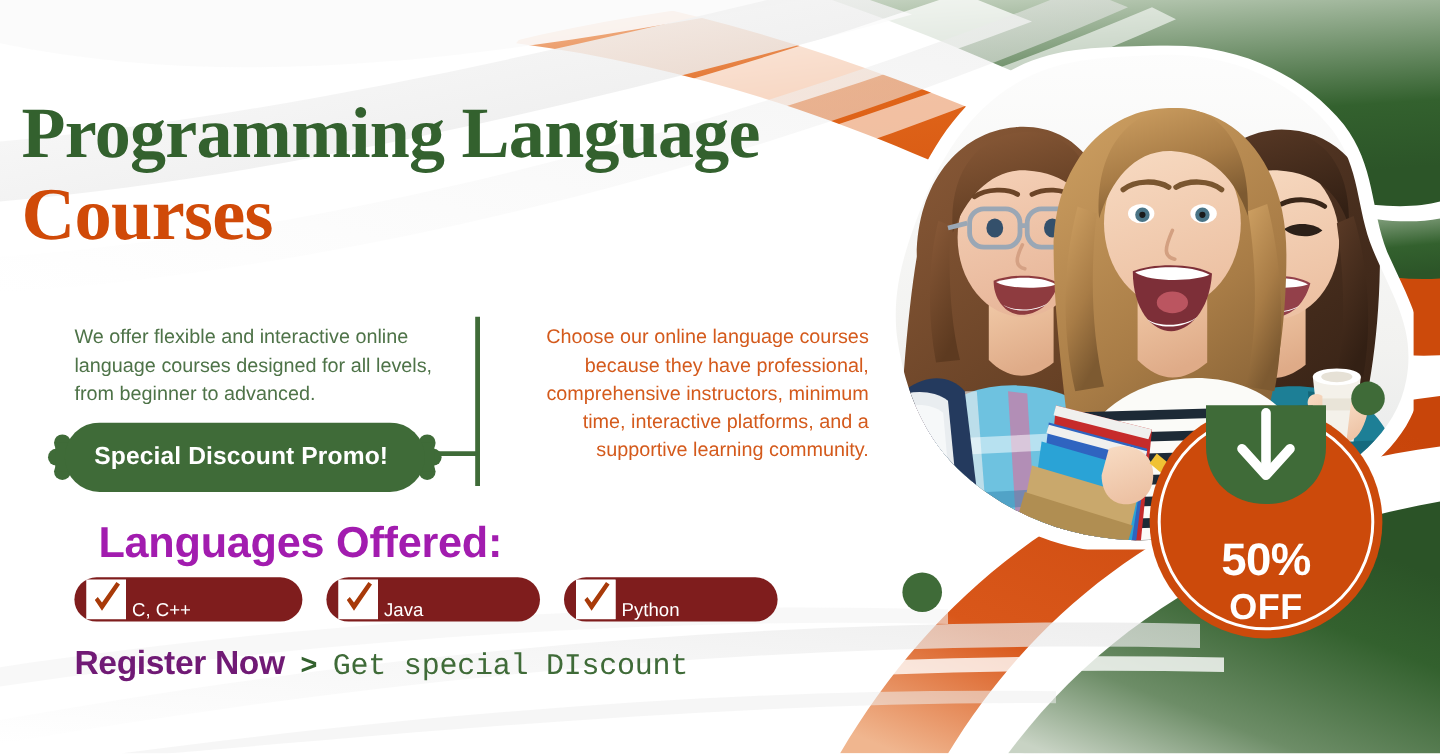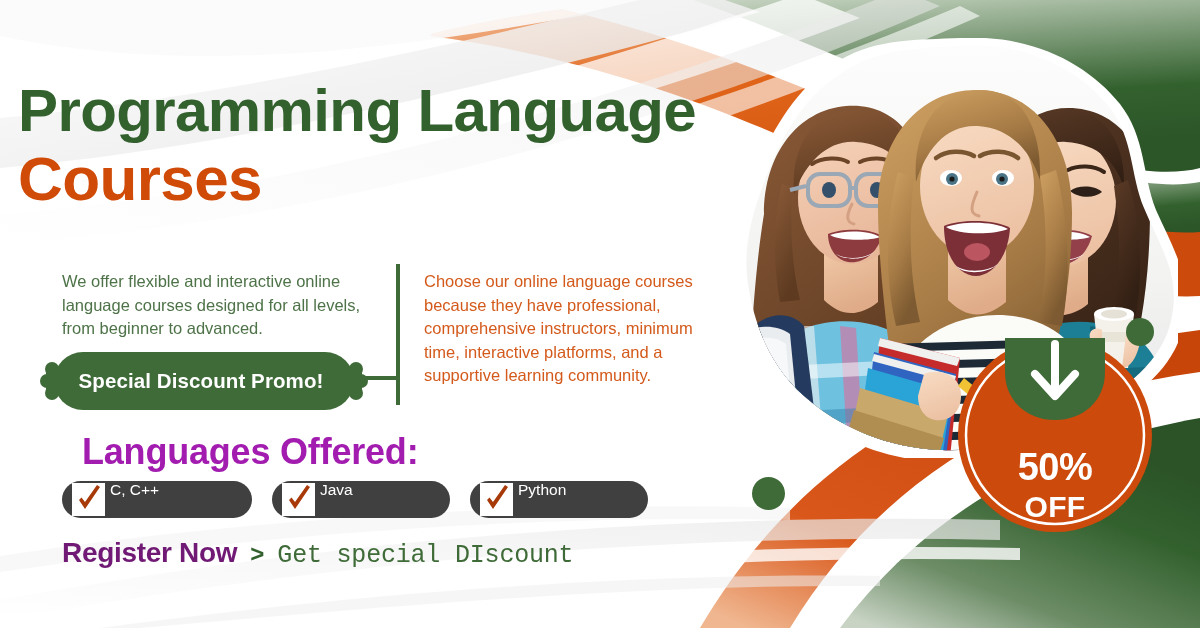--- a/index.html
+++ b/index.html
@@ -37,31 +37,31 @@
     left: 18px; top: 82px;
     z-index: 6;
     line-height: 0.98;
   }
   .head-line1 {
     display: block;
     font-size: 60px;
     font-weight: 700;
     color: #33612e;
     letter-spacing: -0.6px;
-    font-family: Liberation Sans, sans-serif;
+    font-family: Liberation Serif, serif;
     text-align: center;
   }
   .head-line2 {
     display: block;
     margin-top: 8px;
     font-size: 62px;
     font-weight: 700;
     color: #d04a08;
     letter-spacing: -0.6px;
-    font-family: Liberation Sans, sans-serif;
+    font-family: Liberation Serif, serif;
   }
 
   
   #para-left {
     position: absolute;
     left: 62px; top: 270px;
     width: 320px;
     z-index: 6;
     font-size: 16.5px;
     line-height: 1.43;
@@ -70,20 +70,21 @@
   }
   #para-right {
     position: absolute;
     left: 424px; top: 270px;
     width: 300px;
     z-index: 6;
     font-size: 16.5px;
     line-height: 1.43;
     color: #d45a1c;
     font-family: "Liberation Sans", sans-serif;
+    text-align: right;
   }
 
   
   #connector {
     position: absolute;
     left: 352px; top: 262px;
     width: 60px; height: 145px;
     z-index: 5;
   }
 
@@ -124,24 +125,24 @@
   #chips {
     position: absolute;
     left: 62px; top: 481px;
     z-index: 6;
     display: flex;
     gap: 20px;
   }
   .chip {
     position: relative;
     height: 37px;
-    background: #404040;
+    background: #7f1d1d;
     border-radius: 19px;
     display: flex;
-    align-items: flex-start;
+    align-items: flex-end;
     padding-left: 48px;
     padding-right: 26px;
   }
   .chip-check {
     position: absolute;
     left: 10px; top: 2px;
     width: 33px; height: 33px;
     background: #ffffff;
     display: block;
   }

